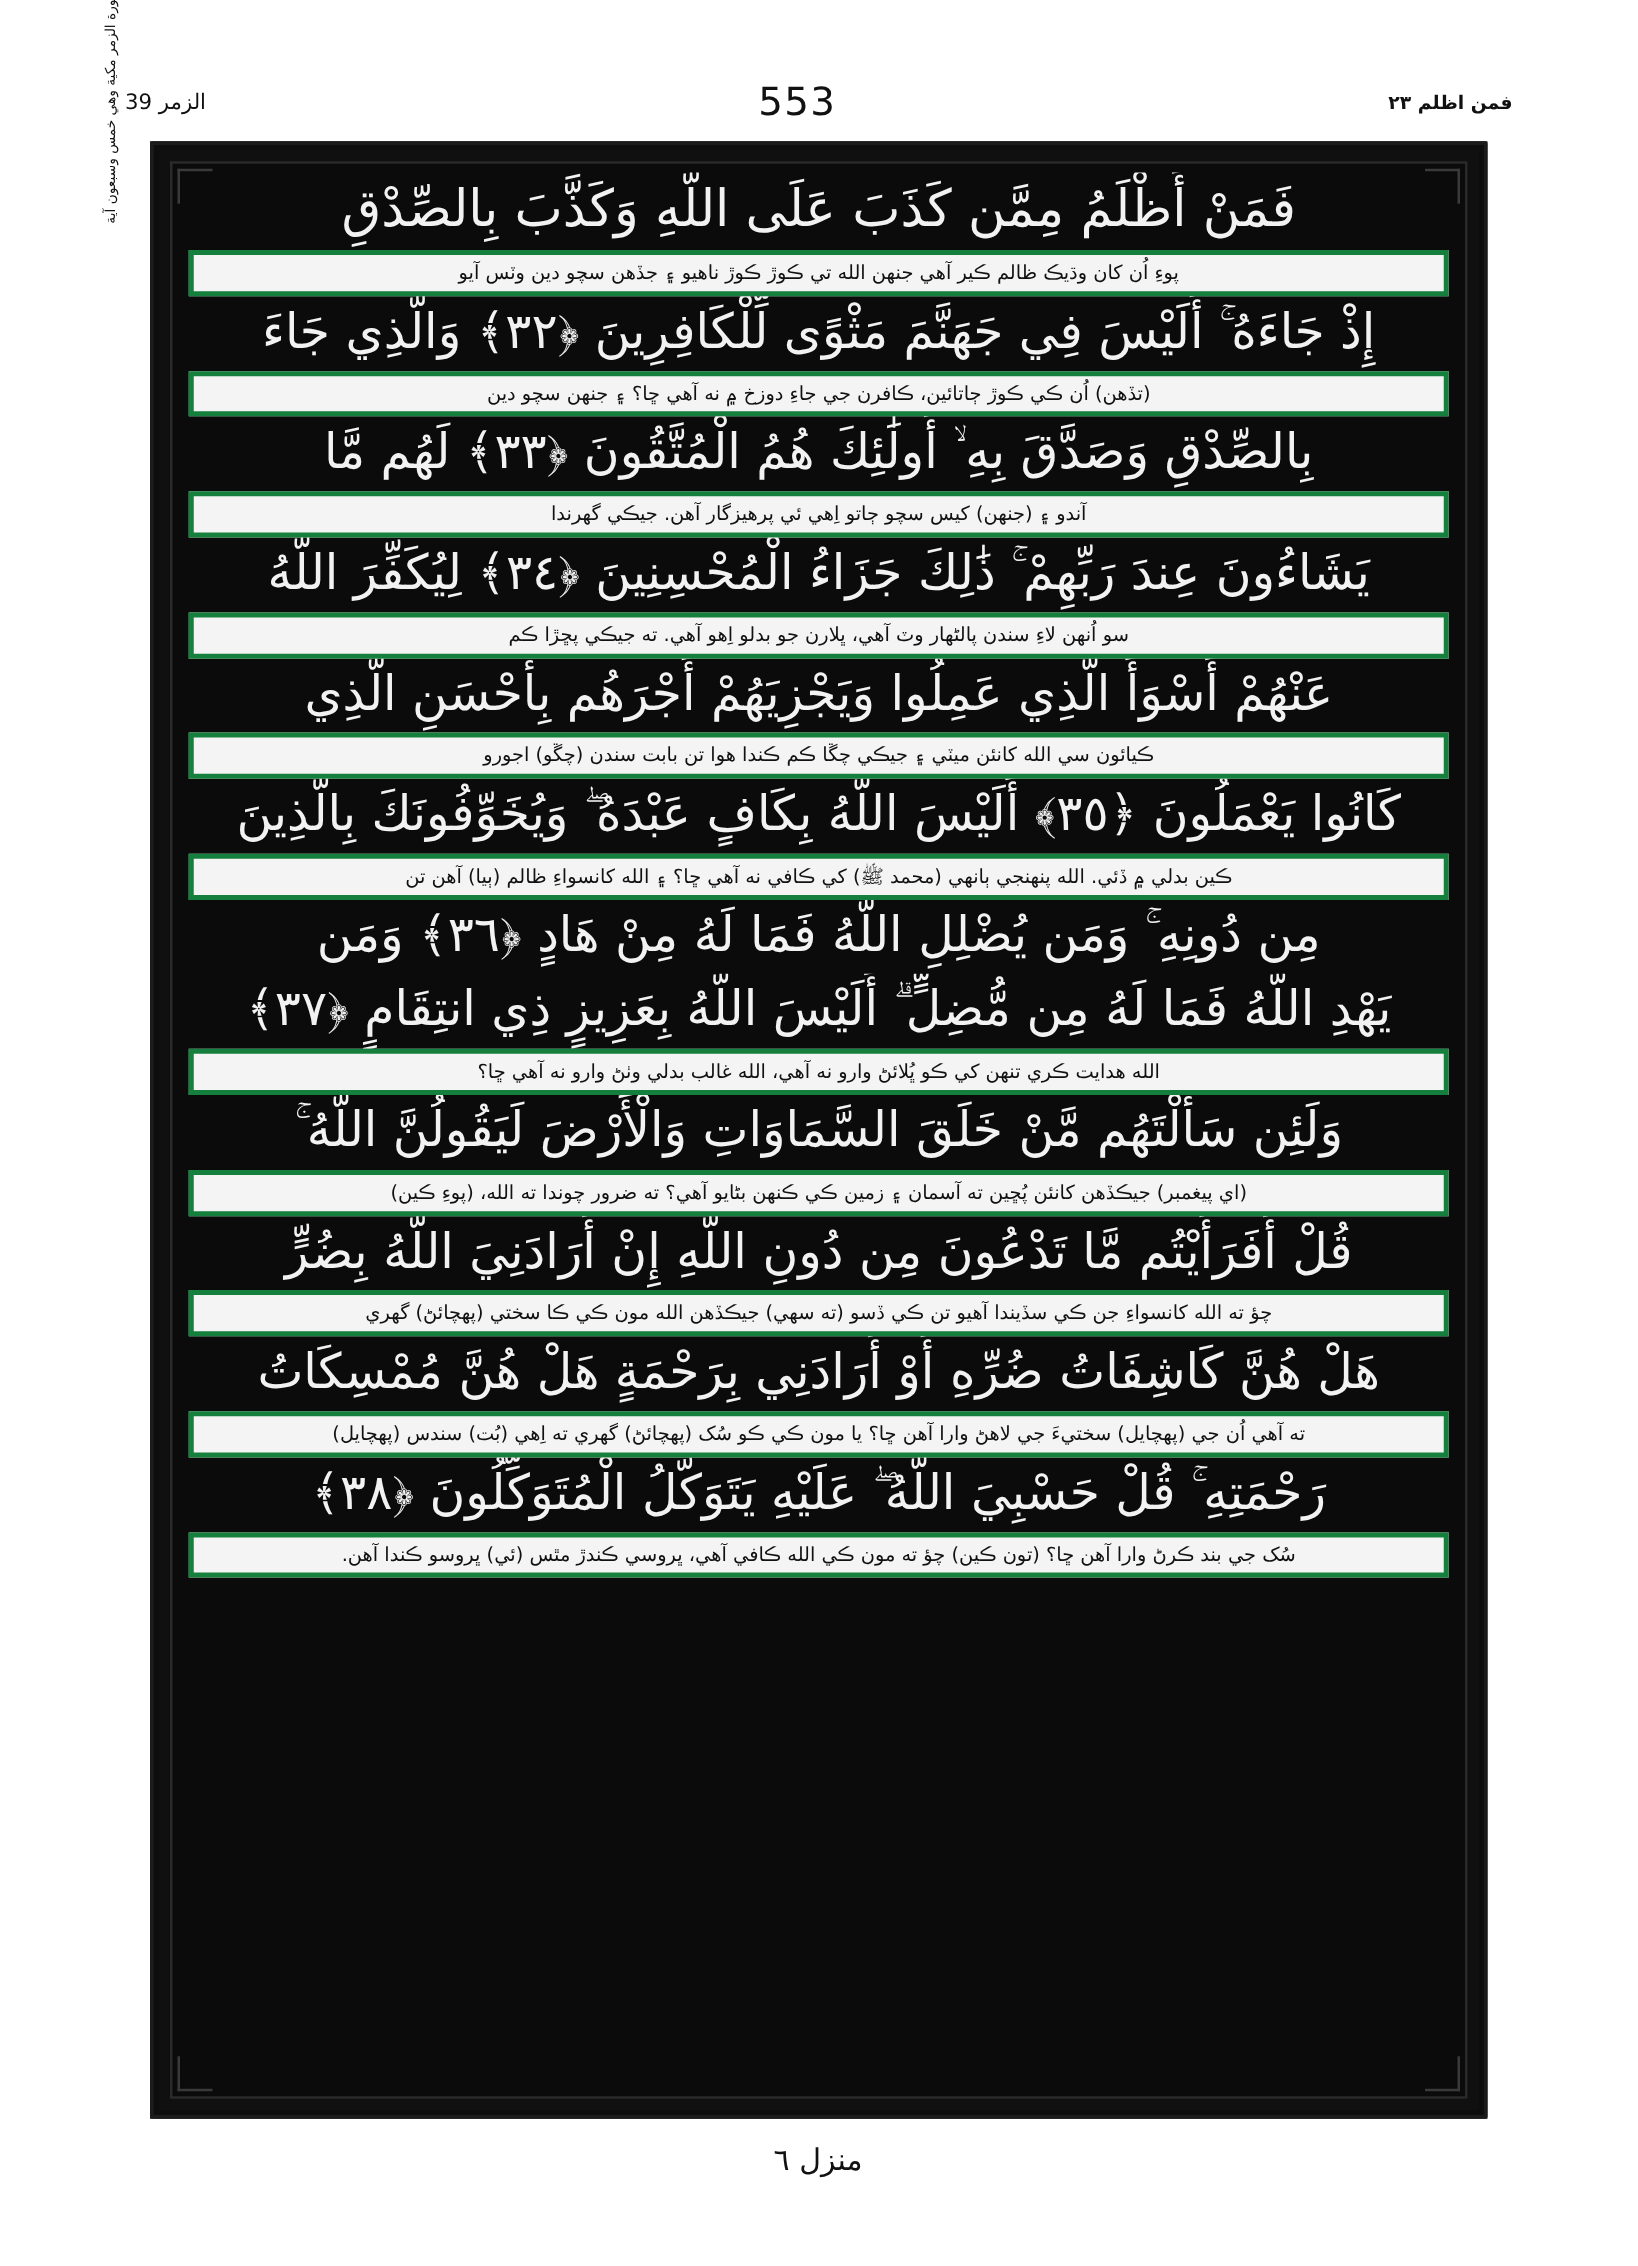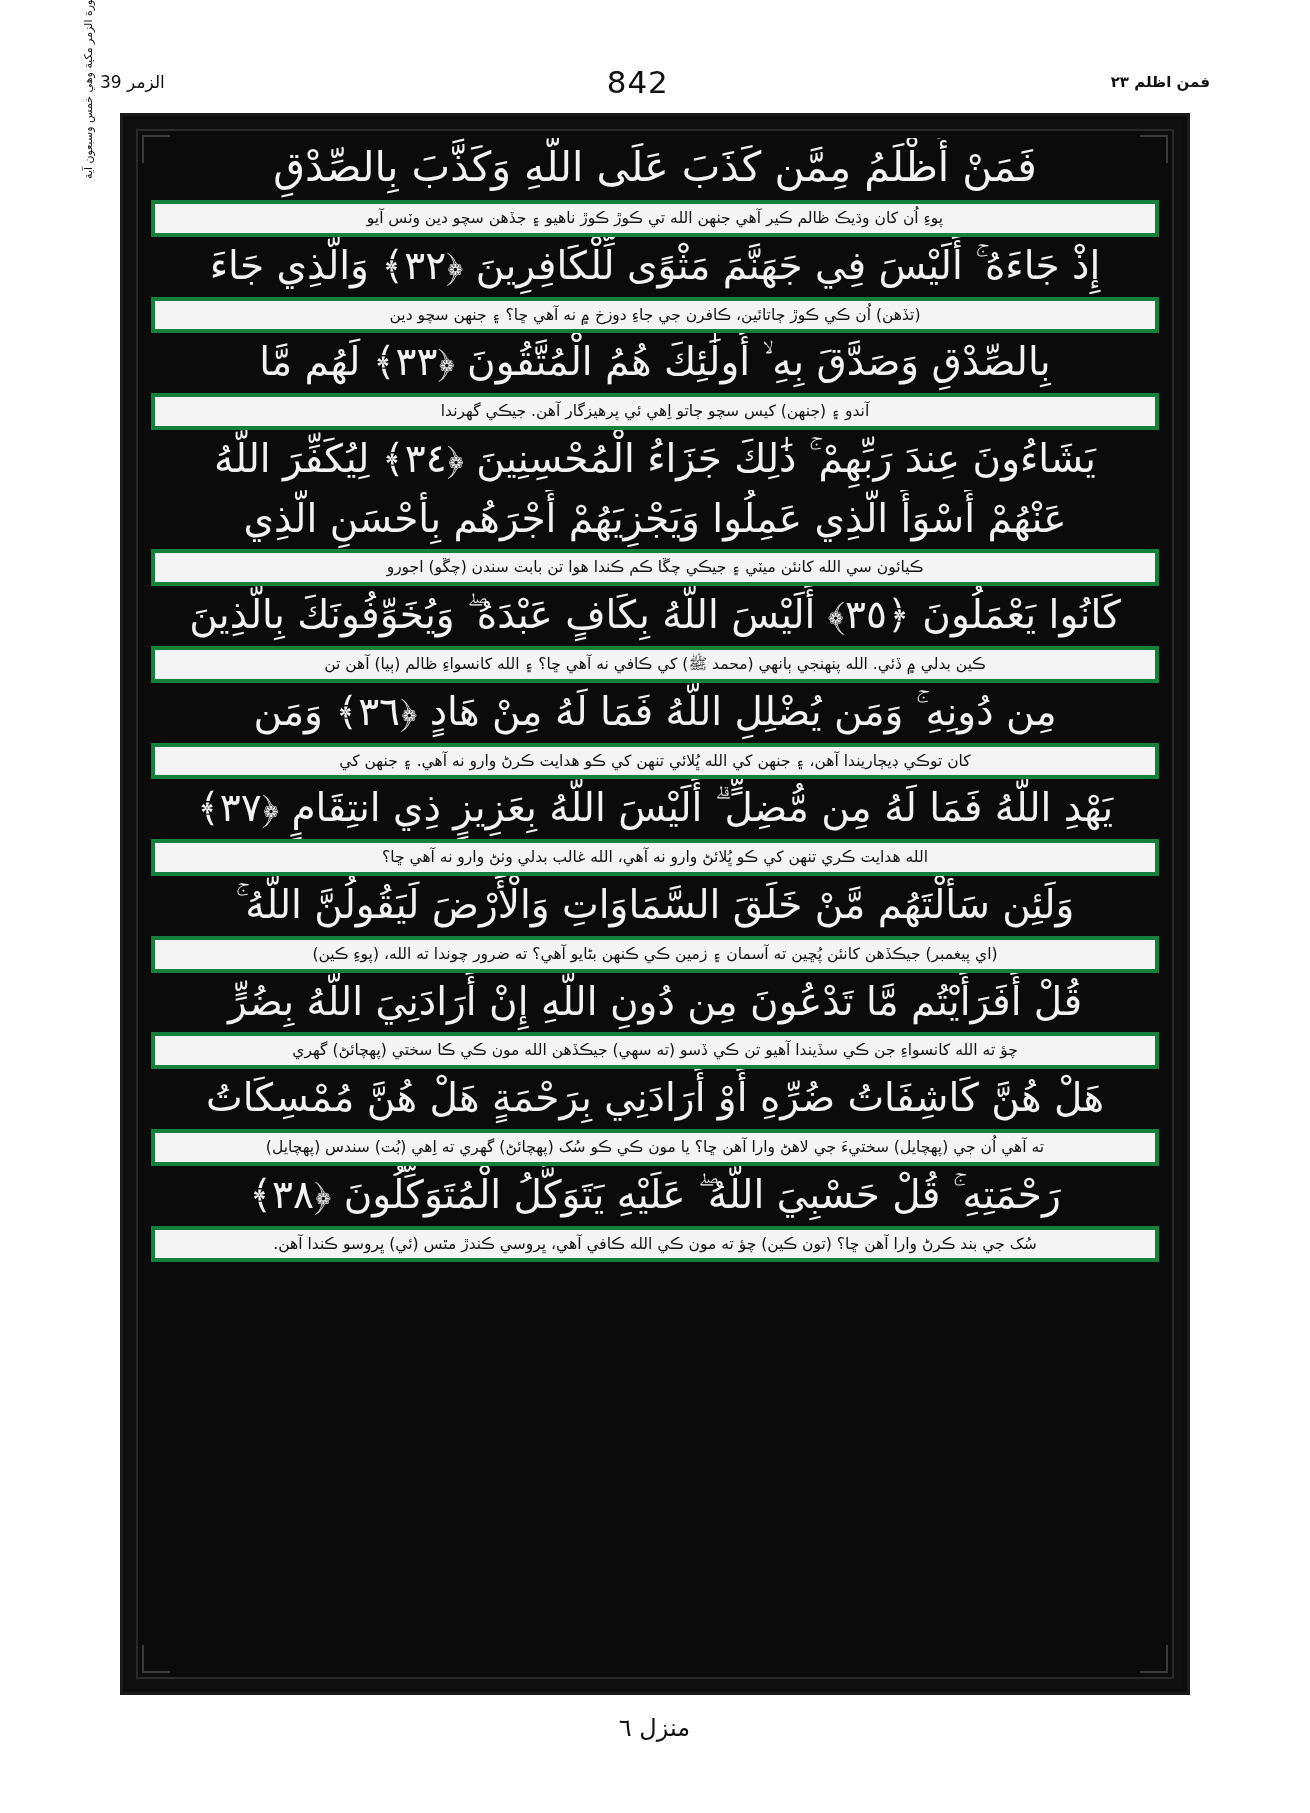--- a/index.html
+++ b/index.html
@@ -128,47 +128,47 @@
   .c-bl{left:4px;bottom:4px;border-right:none;border-top:none;}
   .c-br{right:4px;bottom:4px;border-left:none;border-top:none;}
 </style>
 </head>
 <body>
 
 <div class="page">
 
   <div class="header">
     <span class="hdr-left">الزمر 39</span>
-    <span class="hdr-center">842</span>
+    <span class="hdr-center">553</span>
     <span class="hdr-right">فمن اظلم ٢٣</span>
   </div>
 
   <div class="side-note">سورة الزمر مكية وهي خمس وسبعون آية</div>
 
   <div class="frame">
     <div class="frame-inner">
       <span class="corner c-tl"></span>
       <span class="corner c-tr"></span>
       <span class="corner c-bl"></span>
       <span class="corner c-br"></span>
 
       <div class="content" id="content">
           <div class="ayah big">فَمَنْ أَظْلَمُ مِمَّن كَذَبَ عَلَى اللَّهِ وَكَذَّبَ بِالصِّدْقِ</div>
           <div class="trans">پوءِ اُن کان وڌيڪ ظالم ڪير آهي جنهن الله تي ڪوڙ ڪوڙ ناهيو ۽ جڏهن سچو دين وٽس آيو</div>
           <div class="ayah">إِذْ جَاءَهُ ۚ أَلَيْسَ فِي جَهَنَّمَ مَثْوًى لِّلْكَافِرِينَ ﴿٣٢﴾ وَالَّذِي جَاءَ</div>
           <div class="trans">(تڏهن) اُن ڪي ڪوڙ ڄاتائين، ڪافرن جي جاءِ دوزخ ۾ نه آهي ڇا؟ ۽ جنهن سچو دين</div>
           <div class="ayah">بِالصِّدْقِ وَصَدَّقَ بِهِ ۙ أُولَٰئِكَ هُمُ الْمُتَّقُونَ ﴿٣٣﴾ لَهُم مَّا</div>
           <div class="trans">آندو ۽ (جنهن) کيس سچو ڄاتو اِهي ئي پرهيزگار آهن. جيڪي گهرندا</div>
           <div class="ayah">يَشَاءُونَ عِندَ رَبِّهِمْ ۚ ذَٰلِكَ جَزَاءُ الْمُحْسِنِينَ ﴿٣٤﴾ لِيُكَفِّرَ اللَّهُ</div>
+          <div class="trans">سو اُنهن لاءِ سندن پالڻهار وٽ آهي، ڀلارن جو بدلو اِهو آهي. ته جيڪي پڇڙا ڪم</div>
           <div class="ayah">عَنْهُمْ أَسْوَأَ الَّذِي عَمِلُوا وَيَجْزِيَهُمْ أَجْرَهُم بِأَحْسَنِ الَّذِي</div>
           <div class="trans">ڪيائون سي الله کانئن ميٽي ۽ جيڪي چڱا ڪم ڪندا هوا تن بابت سندن (چڱو) اجورو</div>
           <div class="ayah">كَانُوا يَعْمَلُونَ ﴿٣٥﴾ أَلَيْسَ اللَّهُ بِكَافٍ عَبْدَهُ ۖ وَيُخَوِّفُونَكَ بِالَّذِينَ</div>
           <div class="trans">ڪين بدلي ۾ ڏئي. الله پنهنجي ٻانهي (محمد ﷺ) کي ڪافي نه آهي ڇا؟ ۽ الله کانسواءِ ظالم (ٻيا) آهن تن</div>
           <div class="ayah">مِن دُونِهِ ۚ وَمَن يُضْلِلِ اللَّهُ فَمَا لَهُ مِنْ هَادٍ ﴿٣٦﴾ وَمَن</div>
-          <div class="trans">کان توڪي ڊيڄاريندا آهن، ۽ جنهن کي الله ڀُلائي تنهن کي ڪو هدايت ڪرڻ وارو نه آهي. ۽ جنهن کي</div>
           <div class="ayah">يَهْدِ اللَّهُ فَمَا لَهُ مِن مُّضِلٍّ ۗ أَلَيْسَ اللَّهُ بِعَزِيزٍ ذِي انتِقَامٍ ﴿٣٧﴾</div>
           <div class="trans">الله هدايت ڪري تنهن کي ڪو ڀُلائڻ وارو نه آهي، الله غالب بدلي وٺڻ وارو نه آهي ڇا؟</div>
           <div class="ayah">وَلَئِن سَأَلْتَهُم مَّنْ خَلَقَ السَّمَاوَاتِ وَالْأَرْضَ لَيَقُولُنَّ اللَّهُ ۚ</div>
           <div class="trans">(اي پيغمبر) جيڪڏهن کانئن پُڇين ته آسمان ۽ زمين ڪي ڪنهن بڻايو آهي؟ ته ضرور چوندا ته الله، (پوءِ ڪين)</div>
           <div class="ayah">قُلْ أَفَرَأَيْتُم مَّا تَدْعُونَ مِن دُونِ اللَّهِ إِنْ أَرَادَنِيَ اللَّهُ بِضُرٍّ</div>
           <div class="trans">چؤ ته الله کانسواءِ جن ڪي سڏيندا آهيو تن ڪي ڏسو (ته سهي) جيڪڏهن الله مون ڪي ڪا سختي (پهچائڻ) گهري</div>
           <div class="ayah">هَلْ هُنَّ كَاشِفَاتُ ضُرِّهِ أَوْ أَرَادَنِي بِرَحْمَةٍ هَلْ هُنَّ مُمْسِكَاتُ</div>
           <div class="trans">ته آهي اُن جي (پهچايل) سختيءَ جي لاهڻ وارا آهن ڇا؟ يا مون ڪي ڪو سُک (پهچائڻ) گهري ته اِهي (بُت) سندس (پهچايل)</div>
           <div class="ayah">رَحْمَتِهِ ۚ قُلْ حَسْبِيَ اللَّهُ ۖ عَلَيْهِ يَتَوَكَّلُ الْمُتَوَكِّلُونَ ﴿٣٨﴾</div>
           <div class="trans">سُک جي بند ڪرڻ وارا آهن ڇا؟ (تون ڪين) چؤ ته مون ڪي الله ڪافي آهي، ڀروسي ڪندڙ مٿس (ئي) ڀروسو ڪندا آهن.</div>

